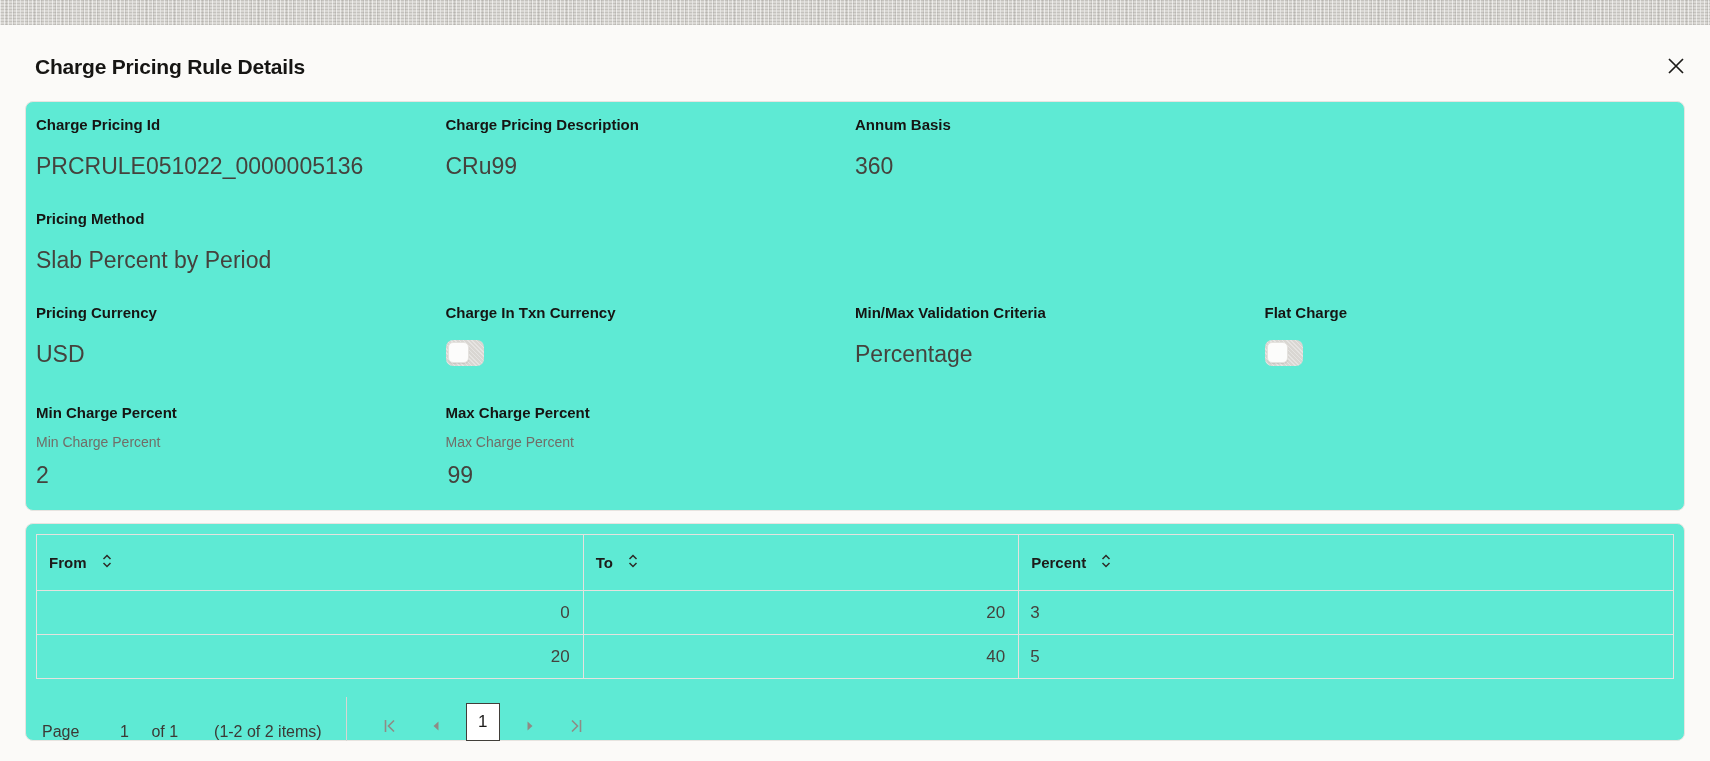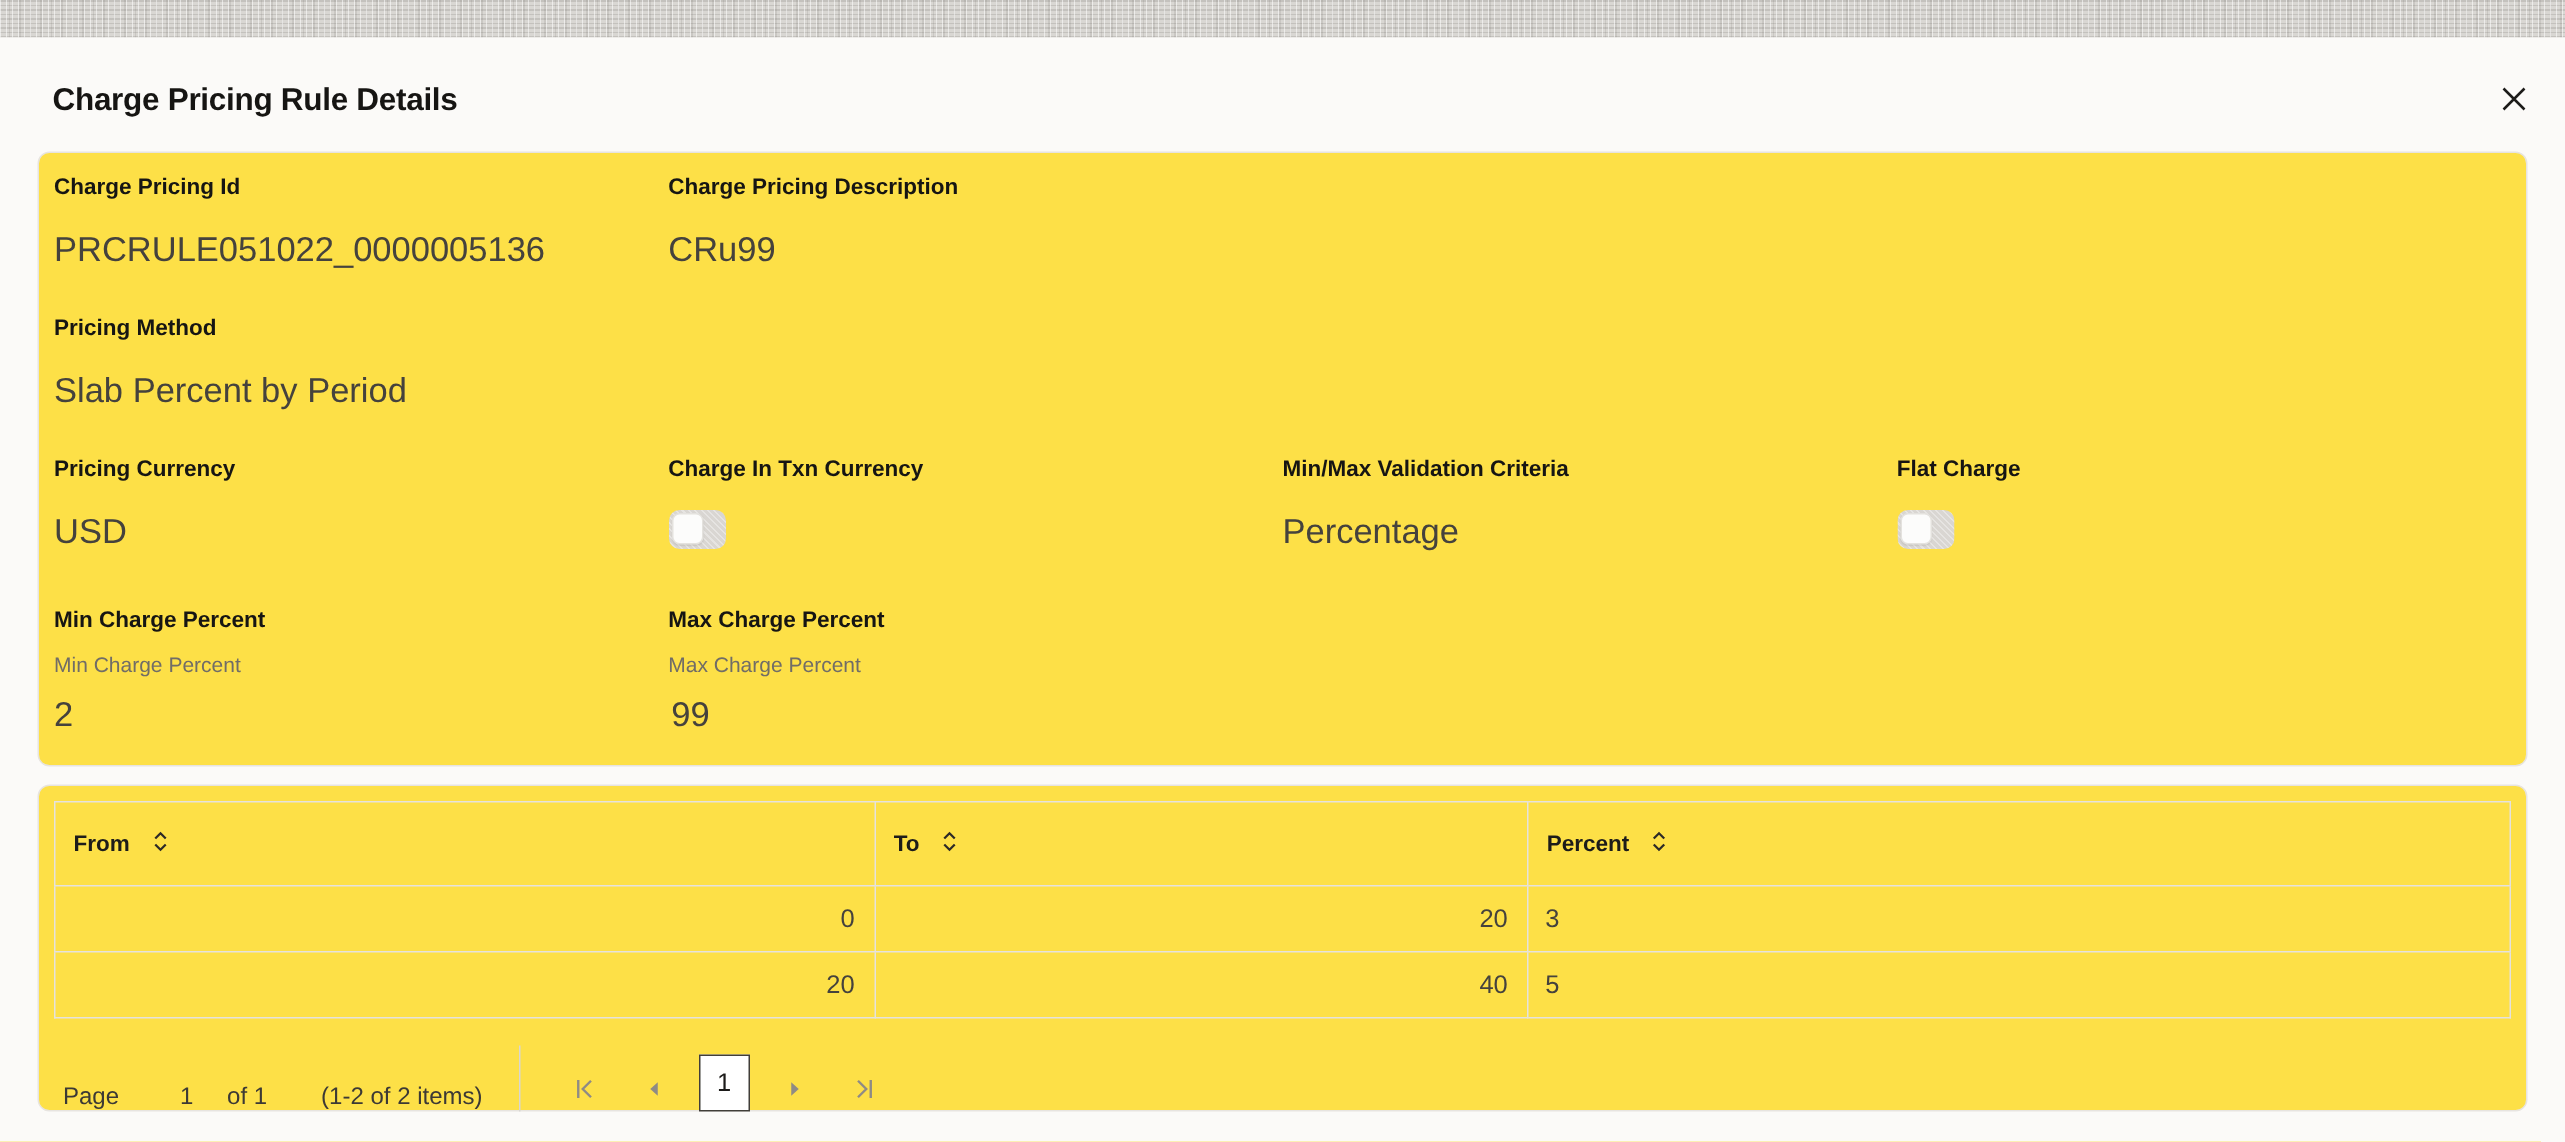--- a/index.html
+++ b/index.html
@@ -22,21 +22,21 @@
   .modal-header { position:relative; padding:30px 35px 22px; }
   .modal-title {
     font-size:21px; font-weight:700; letter-spacing:-0.2px; color:#161513;
   }
   .close-btn {
     position:absolute; top:26px; right:18px; width:32px; height:32px;
     display:flex; align-items:center; justify-content:center;
     background:transparent; border:none; cursor:pointer;
   }
   .card {
-    margin:0 25px; background:#fde047;
+    margin:0 25px; background:#5eead4;
     border:1px solid #e7e4e0; border-radius:8px;
   }
   .fields-card { height:410px; padding:14px 10px 0; }
   .frow {
     display:grid; grid-template-columns:repeat(4,1fr);
     margin-bottom:34px;
   }
   .field { padding-right:30px; }
   .field-label { font-size:15px; font-weight:600; color:#161513; line-height:18px; }
   .field-value { font-size:23px; font-weight:400; color:#45423d; line-height:20px; margin-top:22px; }
@@ -107,20 +107,24 @@
   <div class="card fields-card">
 
     <div class="frow">
       <div class="field">
         <div class="field-label">Charge Pricing Id</div>
         <div class="field-value">PRCRULE051022_0000005136</div>
       </div>
       <div class="field">
         <div class="field-label">Charge Pricing Description</div>
         <div class="field-value">CRu99</div>
+      </div>
+      <div class="field">
+        <div class="field-label">Annum Basis</div>
+        <div class="field-value">360</div>
       </div>
     </div>
 
     <div class="frow">
       <div class="field">
         <div class="field-label">Pricing Method</div>
         <div class="field-value">Slab Percent by Period</div>
       </div>
     </div>
 

